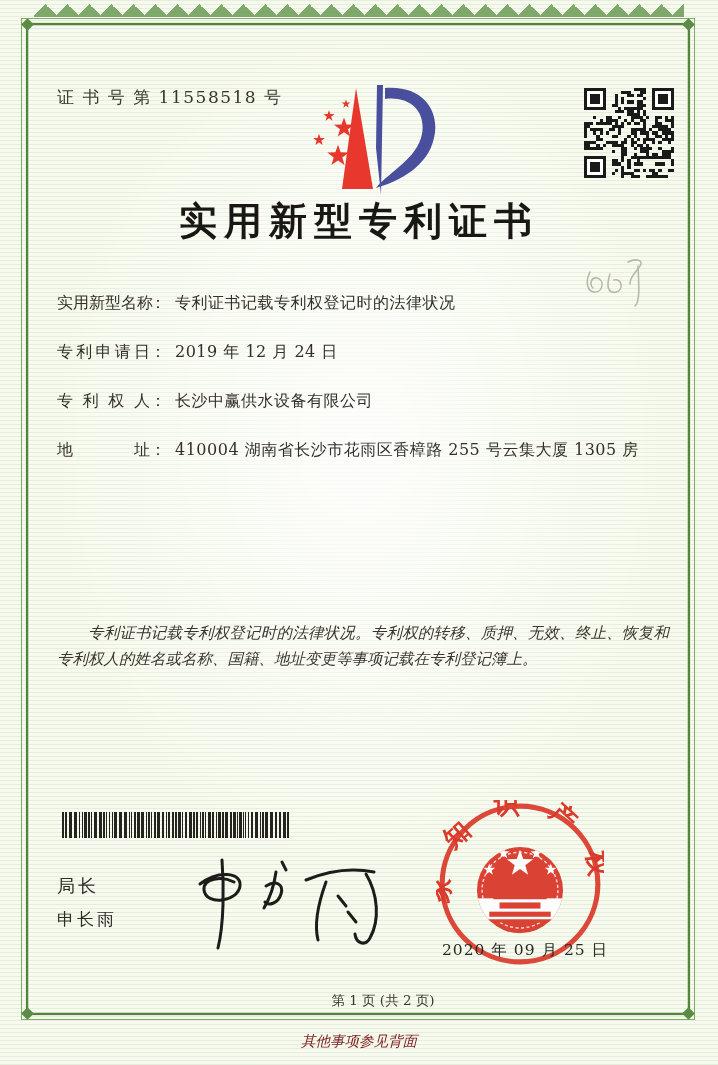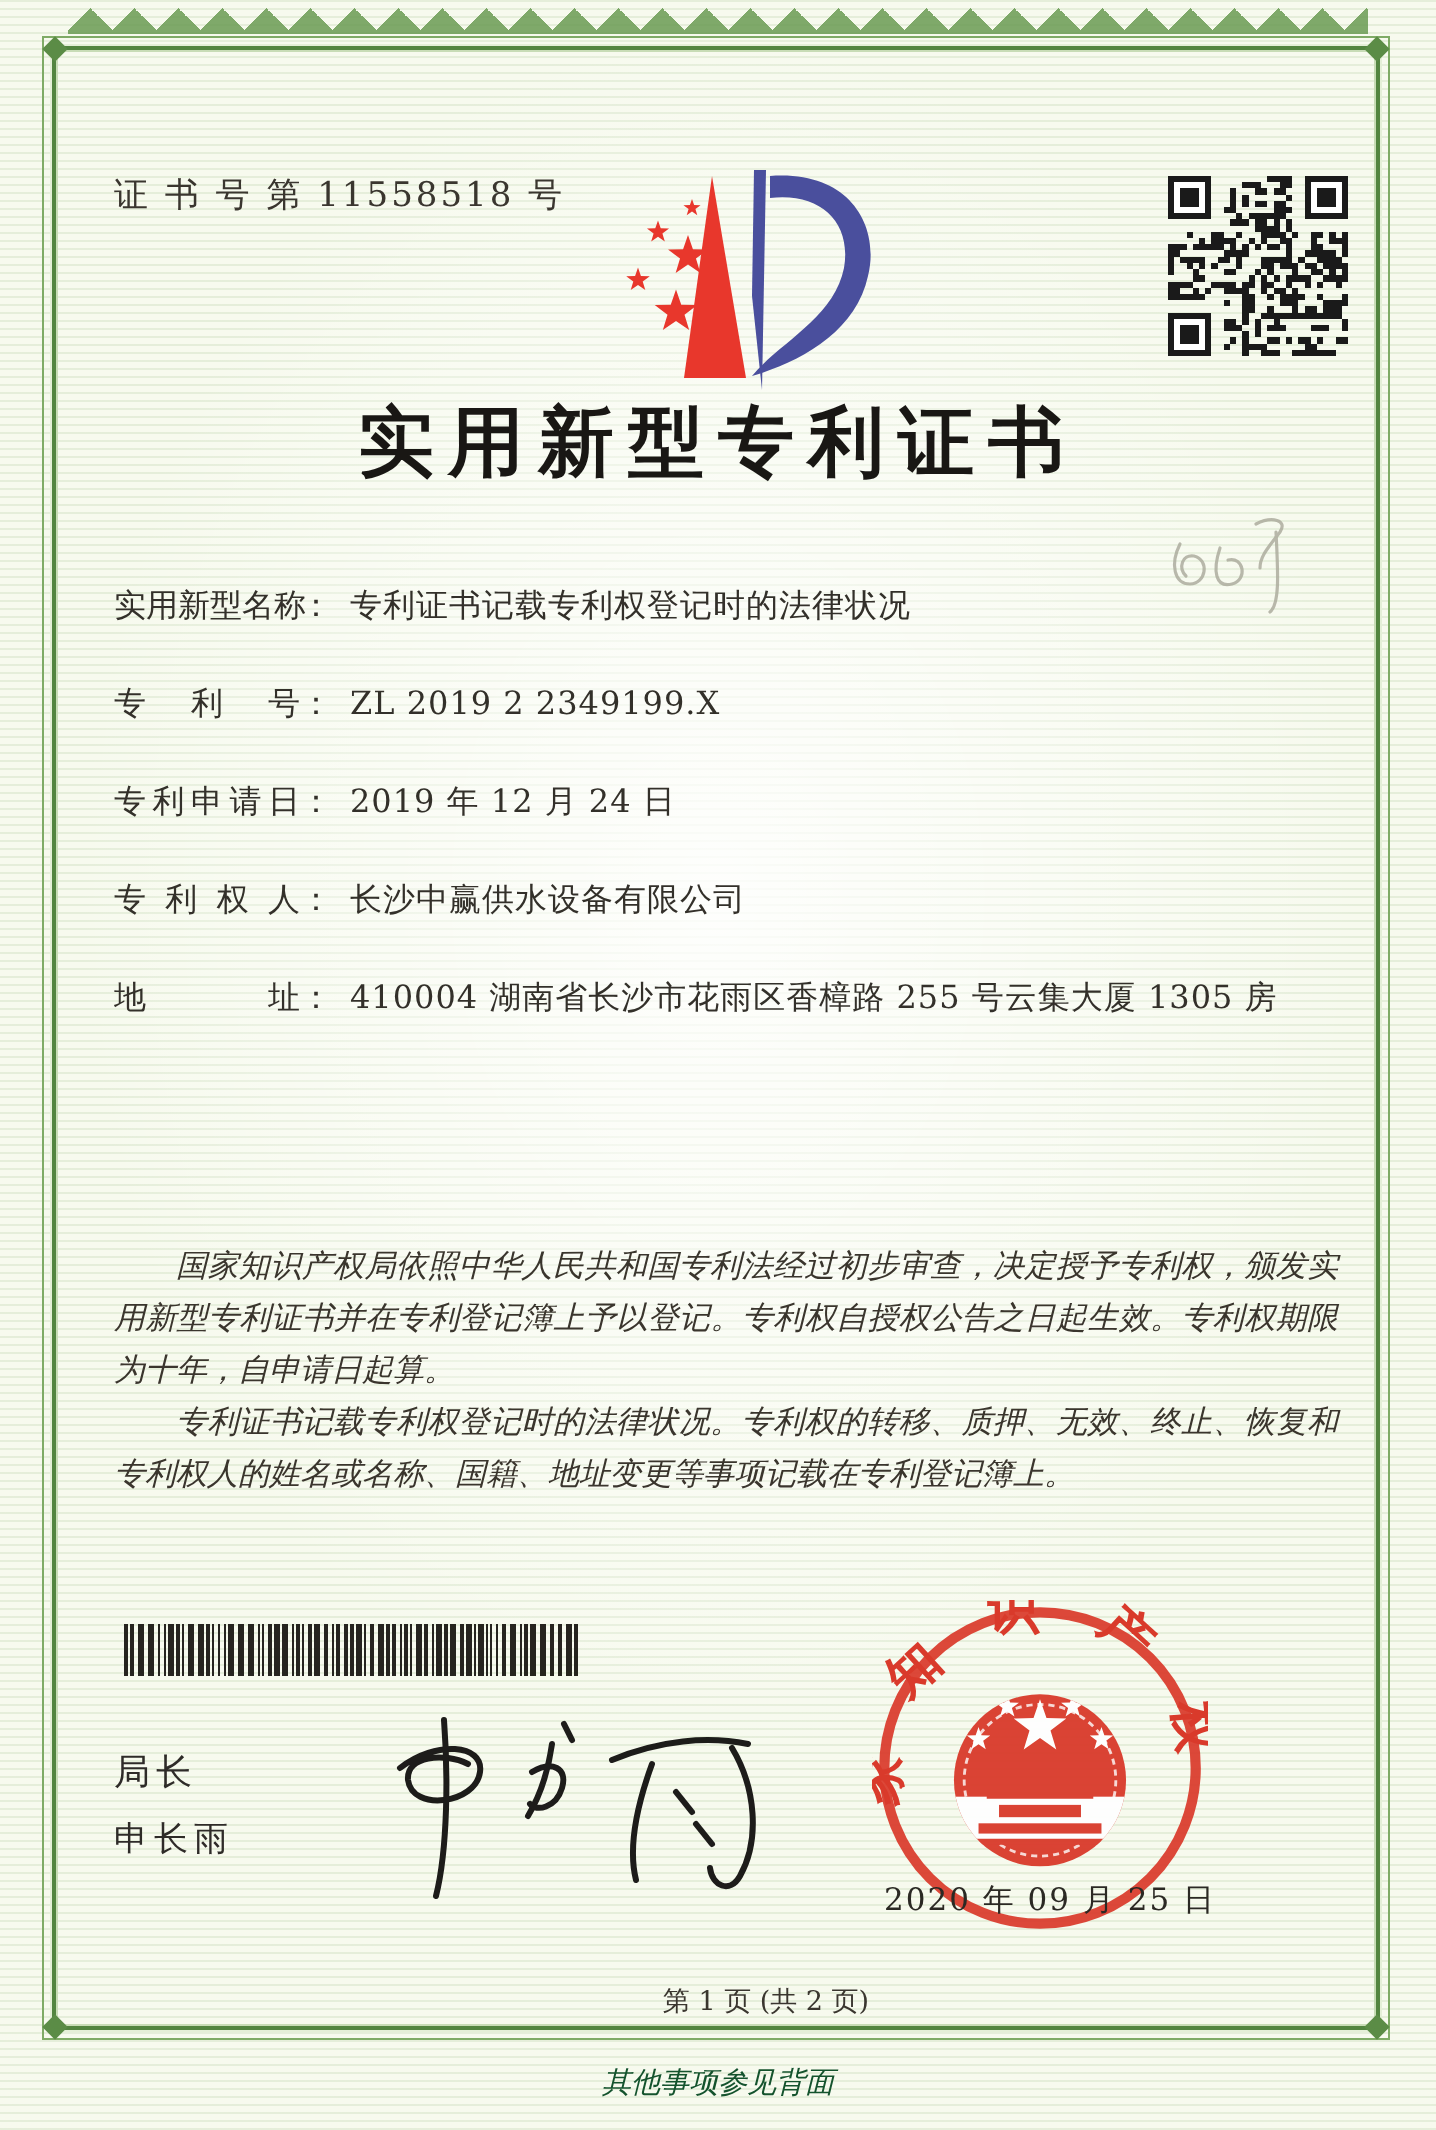--- a/index.html
+++ b/index.html
@@ -63,21 +63,21 @@
   .paras p{margin:0;text-indent:2em;}
 
   
   .barcode{left:62px;top:812px;}
   .sig-title{left:57px;top:874px;font-size:18px;letter-spacing:3px;}
   .sig-name{left:57px;top:908px;font-size:17px;letter-spacing:3px;}
   .signature{left:178px;top:846px;}
   .seal{left:436px;top:800px;width:168px;height:168px;}
   .seal-date{left:442px;top:940px;font-size:15.5px;letter-spacing:1px;color:#2b2924;z-index:3;}
   .page-no{left:0;right:0;top:992px;text-align:center;font-size:13.5px;color:#3a362f;padding-left:48px;}
-  .back-note{left:0;right:0;top:1032px;text-align:center;font-size:14.5px;font-style:italic;color:#14532d;}
+  .back-note{left:0;right:0;top:1032px;text-align:center;font-size:14.5px;font-style:italic;color:#7f1d1d;}
 </style>
 </head>
 <body>
 
 <svg width="0" height="0" style="position:absolute">
   <defs>
     <path id="star5" d="M0,-10 L2.35,-3.24 L9.51,-3.09 L3.80,1.24 L5.88,8.09 L0,4 L-5.88,8.09 L-3.80,1.24 L-9.51,-3.09 L-2.35,-3.24 Z"></path>
     <clipPath id="emblemClip">
         <circle cx="82" cy="88" r="42"></circle>
       </clipPath>
@@ -417,35 +417,31 @@
     <path d="M50,16 C58,12 66,14 62,20 C56,28 52,32 52,38"></path>
     <path d="M60,20 C61,40 62,56 57,60"></path>
   </svg>
 </div>
 
 <div class="abs fields">
   <div class="frow">
     <span class="flabel">实用新型名称</span><span class="fcolon">：</span><span class="fvalue">专利证书记载专利权登记时的法律状况</span>
   </div>
   <div class="frow">
-    <span class="flabel">专利号</span><span class="fcolon">：</span><span class="fvalue">ZL 2019 2 2349199.X</span>
-  </div>
-  <div class="frow">
     <span class="flabel">专利申请日</span><span class="fcolon">：</span><span class="fvalue">2019 年 12 月 24 日</span>
   </div>
   <div class="frow">
     <span class="flabel">专利权人</span><span class="fcolon">：</span><span class="fvalue">长沙中赢供水设备有限公司</span>
   </div>
   <div class="frow">
     <span class="flabel">地址</span><span class="fcolon">：</span><span class="fvalue">410004 湖南省长沙市花雨区香樟路 255 号云集大厦 1305 房</span>
   </div>
 </div>
 
 <div class="abs paras">
-  <p>国家知识产权局依照中华人民共和国专利法经过初步审查，决定授予专利权，颁发实用新型专利证书并在专利登记簿上予以登记。专利权自授权公告之日起生效。专利权期限为十年，自申请日起算。</p>
   <p>专利证书记载专利权登记时的法律状况。专利权的转移、质押、无效、终止、恢复和专利权人的姓名或名称、国籍、地址变更等事项记载在专利登记簿上。</p>
 </div>
 
 <div class="abs barcode">
   <svg id="bar-svg" width="232" height="26" viewBox="0 0 232 26" shape-rendering="crispEdges">
       <rect x="0" y="0" width="2" height="26" fill="#26241f"></rect>
       <rect x="3" y="0" width="2" height="26" fill="#26241f"></rect>
       <rect x="7" y="0" width="3" height="26" fill="#26241f"></rect>
       <rect x="12" y="0" width="3" height="26" fill="#26241f"></rect>
       <rect x="17" y="0" width="1" height="26" fill="#26241f"></rect>

